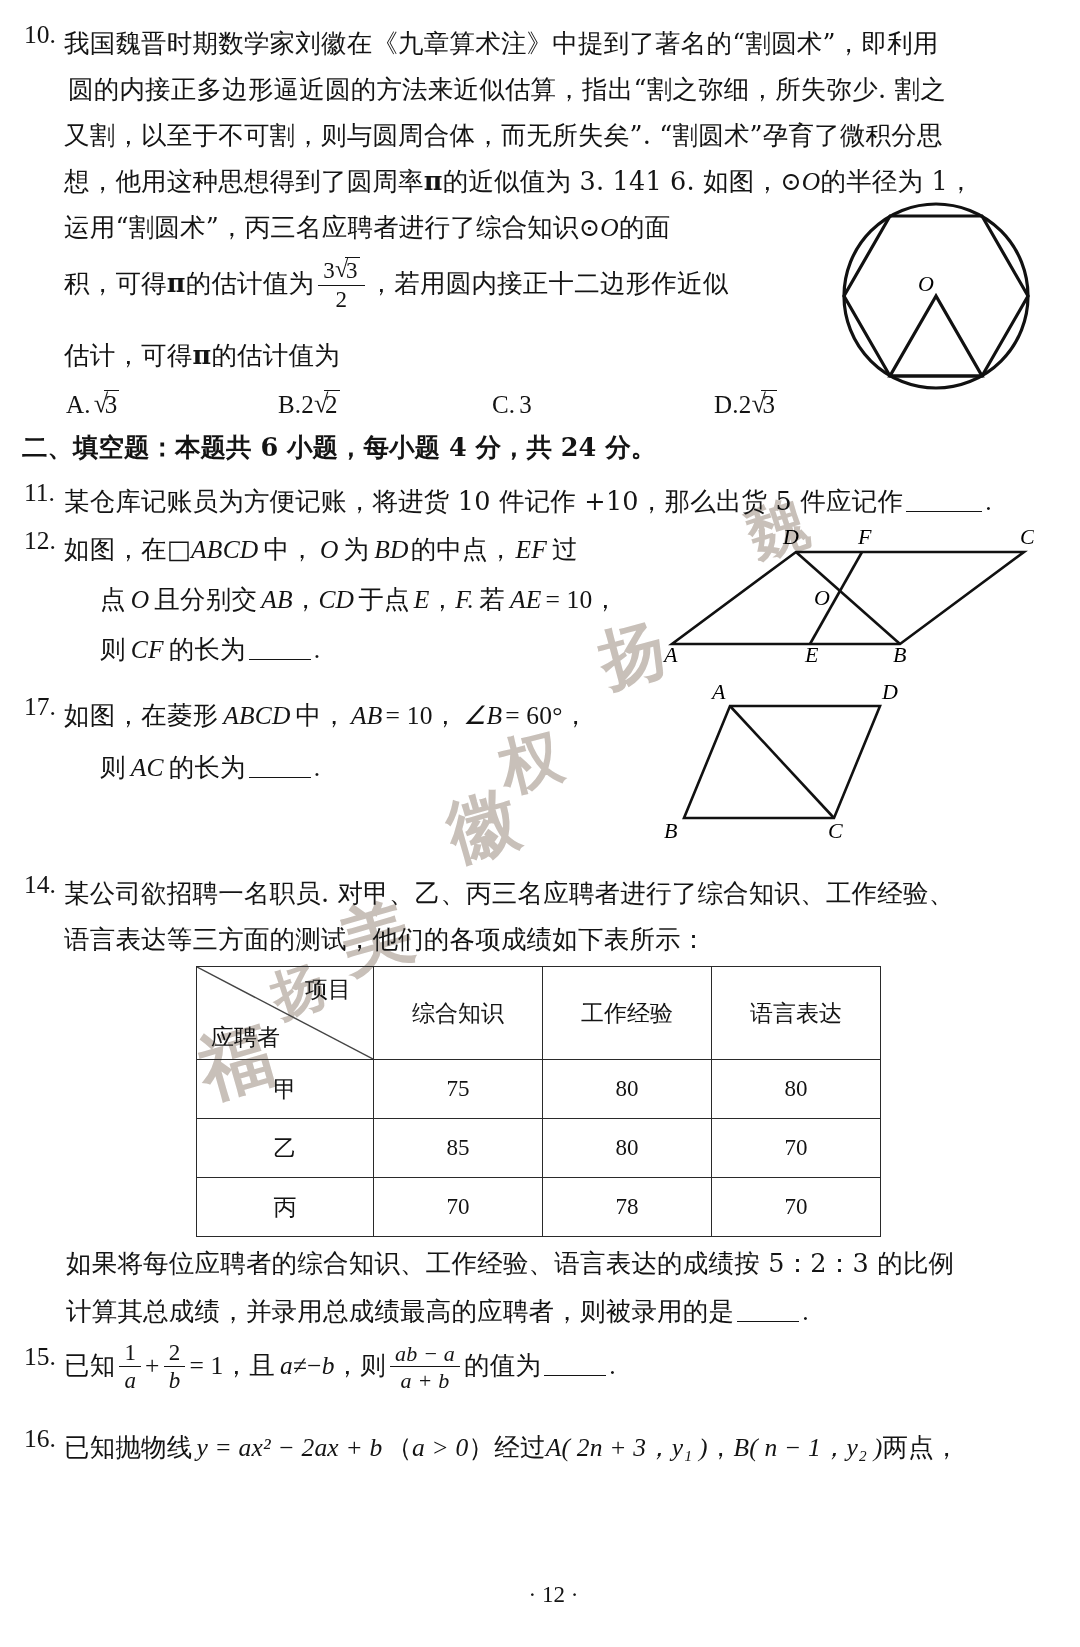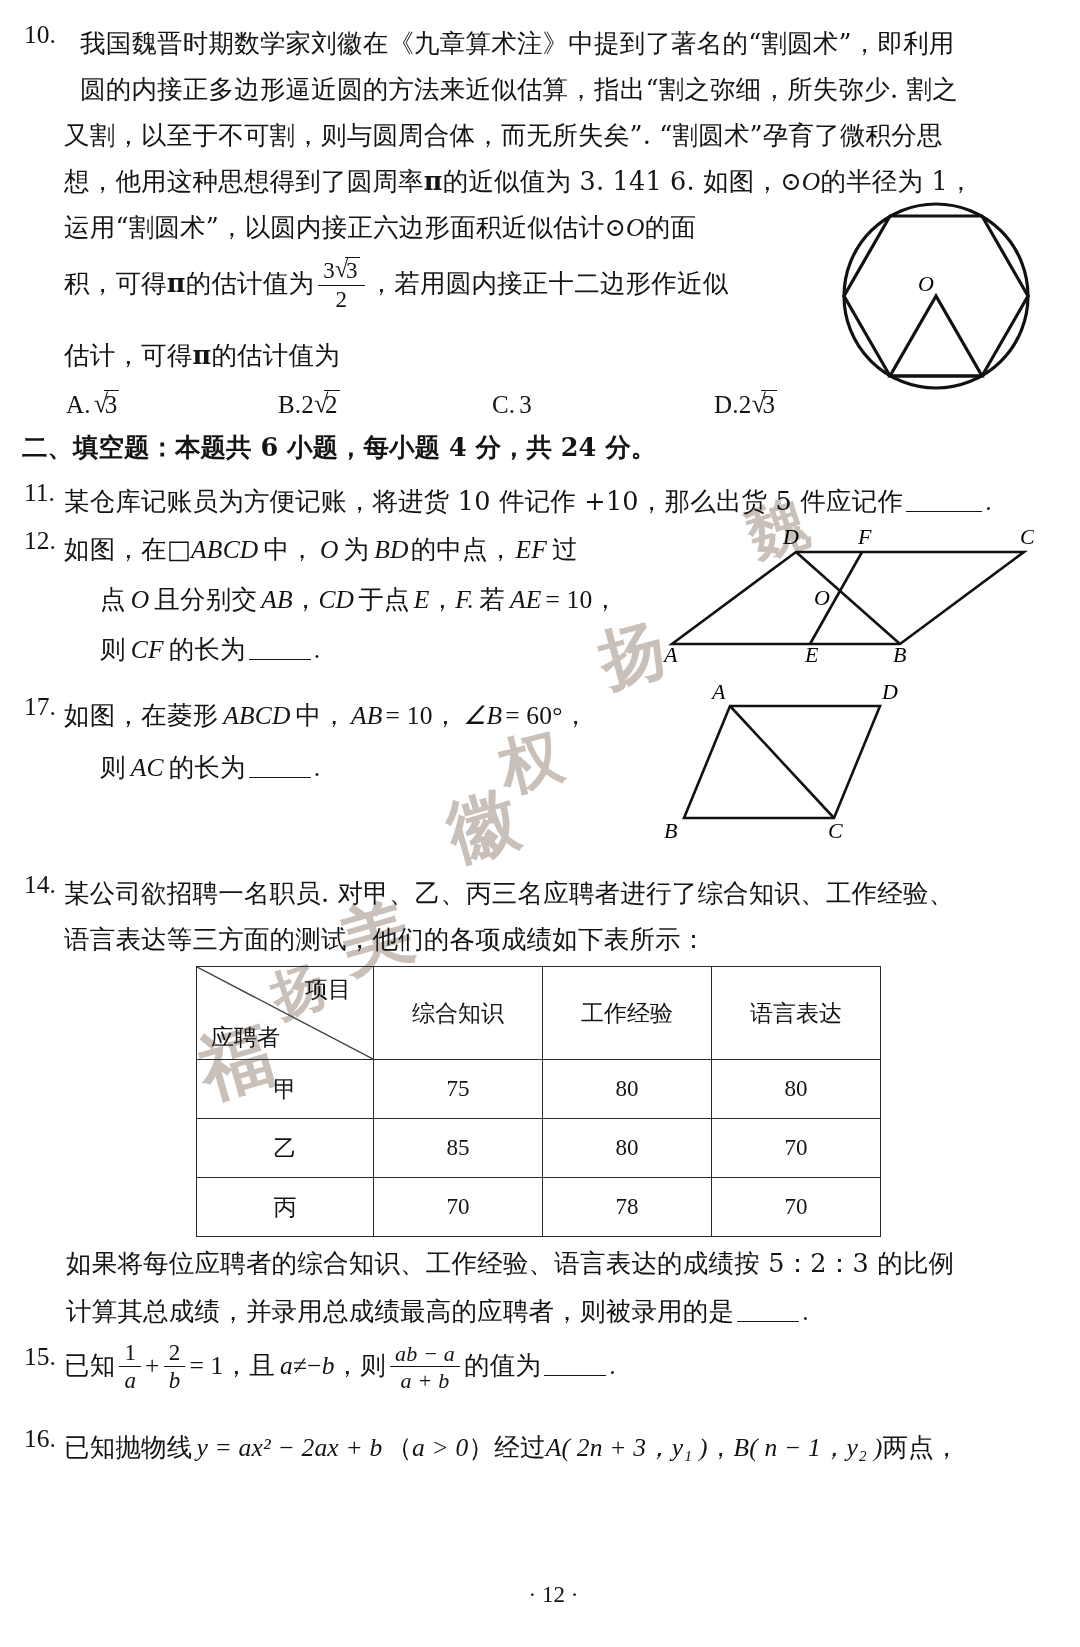--- a/index.html
+++ b/index.html
@@ -181,30 +181,30 @@
   <div class="wm" style="left:748px; top:490px; font-size:60px; transform:rotate(-18deg);">魏</div>
   <div class="wm" style="left:600px; top:610px; font-size:66px; transform:rotate(-15deg);">扬</div>
   <div class="wm" style="left:500px; top:720px; font-size:62px; transform:rotate(-14deg);">权</div>
   <div class="wm" style="left:448px; top:780px; font-size:70px; transform:rotate(-16deg);">徽</div>
   <div class="wm" style="left:340px; top:890px; font-size:72px; transform:rotate(-16deg);">美</div>
   <div class="wm" style="left:200px; top:1015px; font-size:72px; transform:rotate(-16deg);">福</div>
   <div class="wm" style="left:272px; top:955px; font-size:54px; transform:rotate(-18deg);">扬</div>
 
   <div class="qnum" style="left:24px; top:20px;">10.</div>
 
-  <div class="abs qline cn" style="left:64px; top:20px;margin-left:16px;">我国魏晋时期数学家刘徽在《九章算术注》中提到了著名的“割圆术”，即利用</div>
-  <div class="abs qline cn" style="left:80px; top:66px;text-align:center;">圆的内接正多边形逼近圆的方法来近似估算，指出“割之弥细，所失弥少. 割之</div>
+  <div class="abs qline cn" style="left:64px; top:20px;">我国魏晋时期数学家刘徽在《九章算术注》中提到了著名的“割圆术”，即利用</div>
+  <div class="abs qline cn" style="left:68px; top:66px;text-align:center;">圆的内接正多边形逼近圆的方法来近似估算，指出“割之弥细，所失弥少. 割之</div>
   <div class="abs qline cn" style="left:64px; top:112px;">又割，以至于不可割，则与圆周合体，而无所失矣”. “割圆术”孕育了微积分思</div>
 
   <div class="abs qline" style="left:64px; top:158px;">
     <span class="cn">想，他用这种思想得到了圆周率</span><span class="cn" style="font-weight:bold;">π</span><span class="cn">的近似值为 3. 141 6. 如图，</span><span>⊙</span><span class="it">O</span><span class="cn">的半径为 1，</span>
   </div>
 
   <div class="abs qline" style="left:64px; top:204px;">
-    <span class="cn">运用“割圆术”，以圆内接正六边形面积近似估计</span><span>⊙</span><span class="it">O</span><span class="cn">的面</span>
+    <span class="cn">运用“割圆术”，丙三名应聘者进行了综合知识</span><span>⊙</span><span class="it">O</span><span class="cn">的面</span>
   </div>
 
   <div class="abs qline" style="left:64px; top:258px;">
     <span class="cn">积，可得</span><span class="cn" style="font-weight:bold;">π</span><span class="cn">的估计值为</span><span class="frac"><span class="top"><span>3</span><span class="rad"><span>3</span></span></span><span class="bot">2</span></span><span class="cn">，若用圆内接正十二边形作近似</span>
   </div>
 
   <div class="abs qline" style="left:64px; top:332px;">
     <span class="cn">估计，可得</span><span class="cn" style="font-weight:bold;">π</span><span class="cn">的估计值为</span>
   </div>
 

